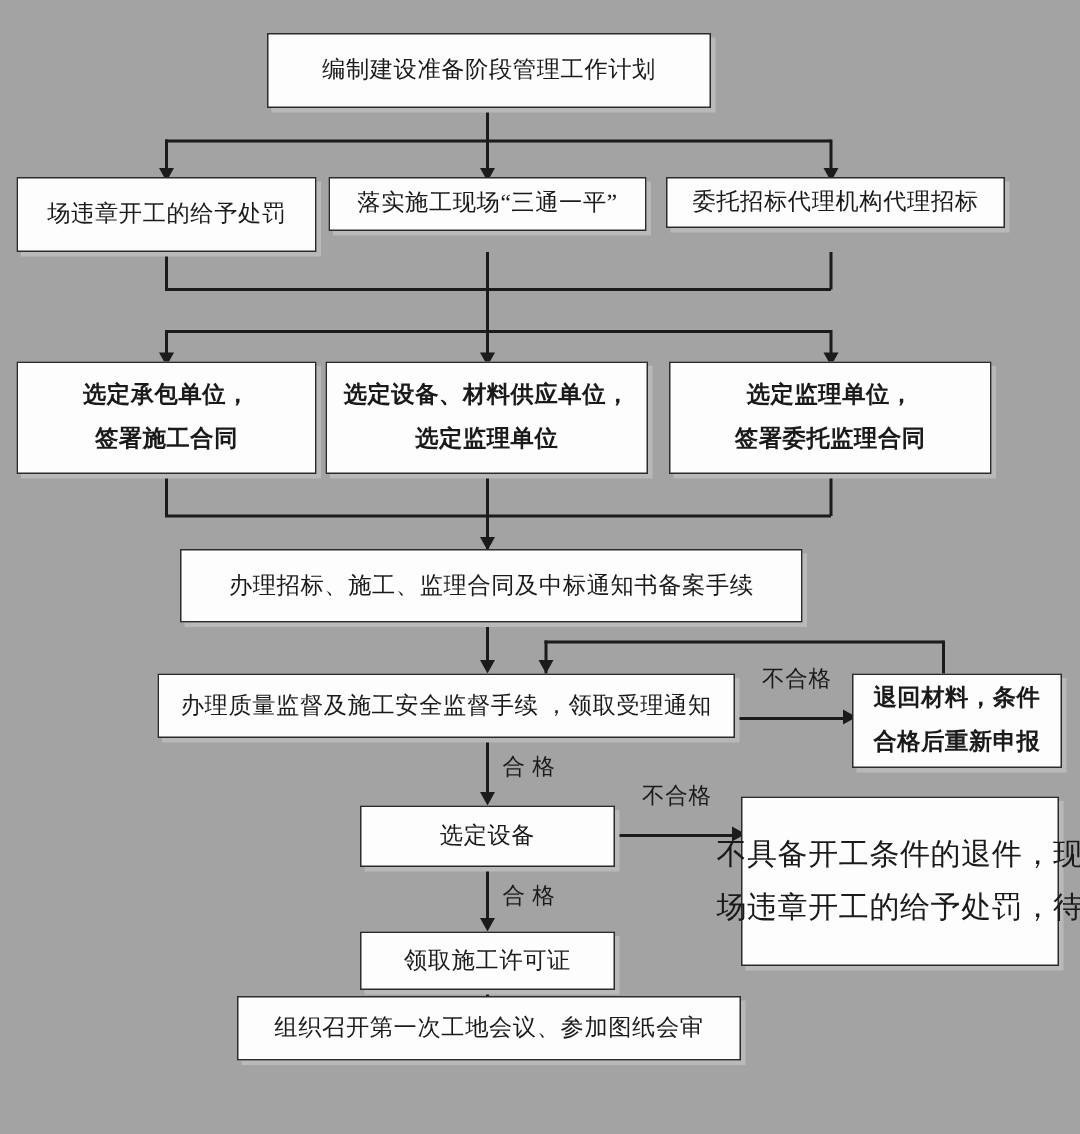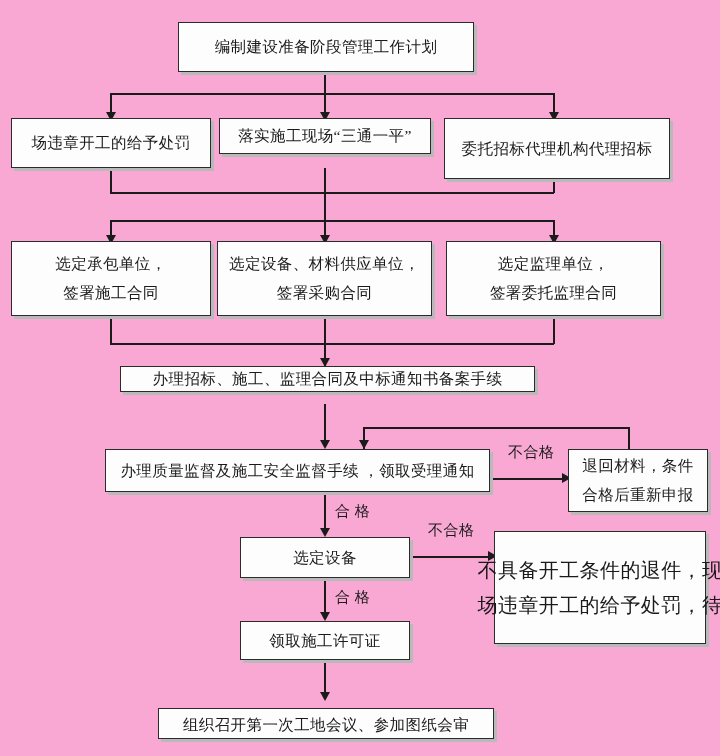--- a/index.html
+++ b/index.html
@@ -7,21 +7,21 @@
     padding: 0;
     background: #ffffff;
   }
   body {
     font-family: "Liberation Serif", "DejaVu Serif", serif;
   }
   #canvas {
     position: relative;
     width: 720px;
     height: 756px;
-    background: #f9a8d4;
+    background: #a3a3a3;
     overflow: hidden;
   }
   .box {
     position: absolute;
     box-sizing: border-box;
     border: 1.5px solid #2b2b2b;
     background: #fdfdfd;
     box-shadow: 3px 3px 0 0 #b9b9b9;
     display: flex;
     flex-direction: column;
@@ -31,21 +31,21 @@
     color: #1a1a1a;
     font-size: 15.5px;
     letter-spacing: 0.4px;
     line-height: 1.5;
     padding: 2px 6px;
   }
   .box .ln {
     display: block;
     white-space: nowrap;
   }
-  .box.two .ln { line-height: 1.85; }
+  .box.two .ln { line-height: 1.85; font-weight: bold; }
   .box.three .ln { line-height: 1.75; font-size: 20px; }
   .edge-label {
     position: absolute;
     color: #1a1a1a;
     font-size: 15px;
     letter-spacing: 0.5px;
     white-space: nowrap;
     background: transparent;
   }
   .ln-v, .ln-h {
@@ -130,40 +130,40 @@
   </div>
 
   <div class="box" style="left:11px; top:118px; width:200px; height:50px;">
     <span class="ln">场违章开工的给予处罚</span>
   </div>
 
   <div class="box" style="left:219px; top:118px; width:212px; height:36px;">
     <span class="ln">落实施工现场“三通一平”</span>
   </div>
 
-  <div class="box" style="left:444px; top:118px; width:226px; height:61px;">
+  <div class="box" style="left:444px; top:118px; width:226px; height:34px;">
     <span class="ln">委托招标代理机构代理招标</span>
   </div>
 
   <div class="box two" style="left:11px; top:241px; width:200px; height:75px;">
     <span class="ln">选定承包单位，</span>
     <span class="ln">签署施工合同</span>
   </div>
 
   <div class="box two" style="left:217px; top:241px; width:215px; height:75px;">
     <span class="ln">选定设备、材料供应单位，</span>
-    <span class="ln">签署采购合同</span>
+    <span class="ln">选定监理单位</span>
   </div>
 
   <div class="box two" style="left:446px; top:241px; width:215px; height:75px;">
     <span class="ln">选定监理单位，</span>
     <span class="ln">签署委托监理合同</span>
   </div>
 
-  <div class="box" style="left:120px; top:366px; width:415px; height:26px;">
+  <div class="box" style="left:120px; top:366px; width:415px; height:49px;">
     <span class="ln">办理招标、施工、监理合同及中标通知书备案手续</span>
   </div>
 
   <div class="box" style="left:105px; top:449px; width:385px; height:43px;">
     <span class="ln">办理质量监督及施工安全监督手续 ，领取受理通知</span>
   </div>
 
   <div class="box two" style="left:568px; top:449px; width:140px; height:63px;">
     <span class="ln">退回材料，条件</span>
     <span class="ln">合格后重新申报</span>
@@ -175,21 +175,21 @@
 
   <div class="box three" style="left:494px; top:531px; width:212px; height:113px;">
     <span class="ln">不具备开工条件的退件，现</span>
     <span class="ln">场违章开工的给予处罚，待</span>
   </div>
 
   <div class="box" style="left:240px; top:621px; width:170px; height:39px;">
     <span class="ln">领取施工许可证</span>
   </div>
 
-  <div class="box" style="left:158px; top:708px; width:336px; height:31px;justify-content:flex-end;">
+  <div class="box" style="left:158px; top:664px; width:336px; height:43px;">
     <span class="ln">组织召开第一次工地会议、参加图纸会审</span>
   </div>
 
   <div class="edge-label" style="left:508px; top:443px;">不合格</div>
 
   <div class="edge-label" style="left:335px; top:502px;">合 格</div>
 
   <div class="edge-label" style="left:428px; top:521px;">不合格</div>
 
   <div class="edge-label" style="left:335px; top:588px;">合 格</div>

